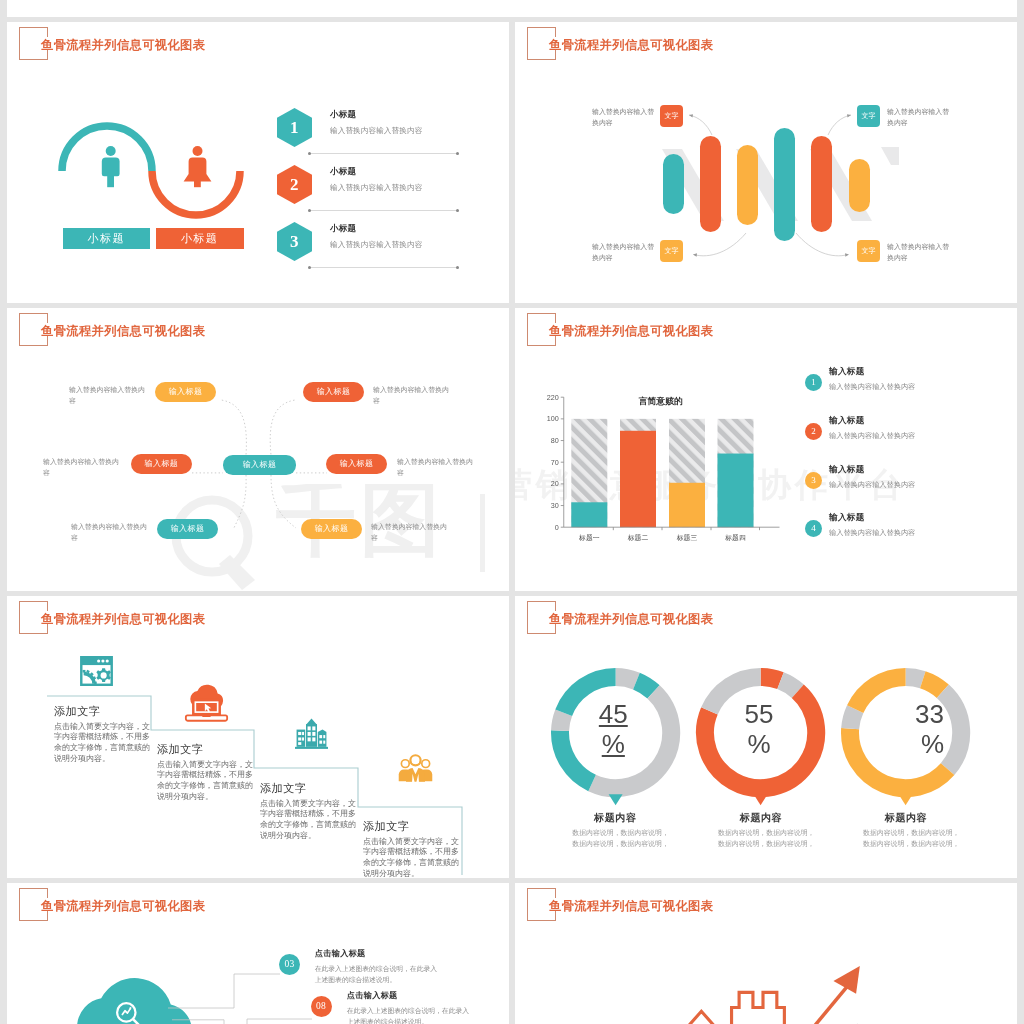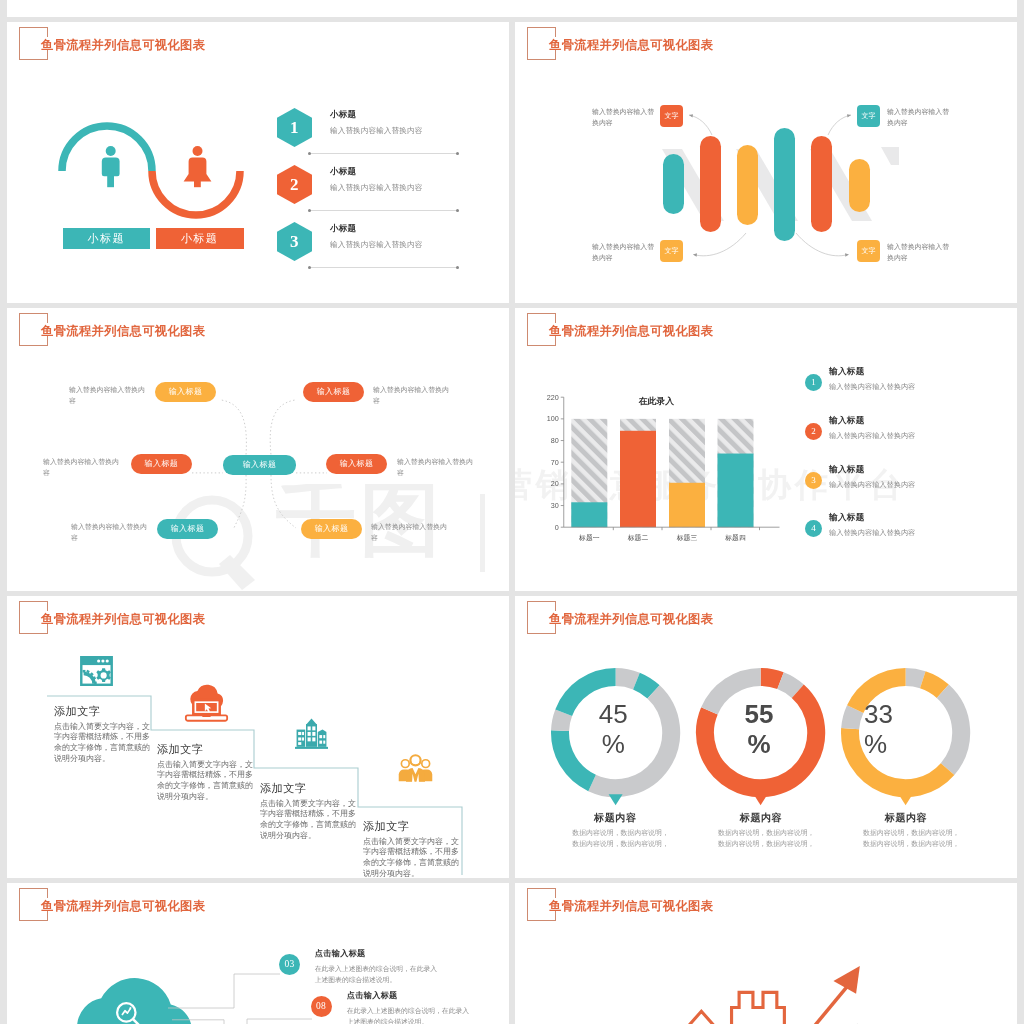--- a/index.html
+++ b/index.html
@@ -263,21 +263,21 @@
         <div style="position: absolute; left: 18.75px; top: 193.033px; width: 25px; text-align: right; font-size: 7.2px; color: rgb(90, 90, 90);">30</div>
         <div style="position: absolute; left: 18.75px; top: 171.367px; width: 25px; text-align: right; font-size: 7.2px; color: rgb(90, 90, 90);">20</div>
         <div style="position: absolute; left: 18.75px; top: 149.7px; width: 25px; text-align: right; font-size: 7.2px; color: rgb(90, 90, 90);">70</div>
         <div style="position: absolute; left: 18.75px; top: 128.033px; width: 25px; text-align: right; font-size: 7.2px; color: rgb(90, 90, 90);">80</div>
         <div style="position: absolute; left: 18.75px; top: 106.367px; width: 25px; text-align: right; font-size: 7.2px; color: rgb(90, 90, 90);">100</div>
         <div style="position: absolute; left: 18.75px; top: 84.7px; width: 25px; text-align: right; font-size: 7.2px; color: rgb(90, 90, 90);">220</div>
         <div style="position: absolute; left: 50.3px; top: 225.2px; width: 48px; text-align: center; font-size: 6.8px; color: rgb(74, 74, 74);">标题一</div>
         <div style="position: absolute; left: 99px; top: 225.2px; width: 48px; text-align: center; font-size: 6.8px; color: rgb(74, 74, 74);">标题二</div>
         <div style="position: absolute; left: 148px; top: 225.2px; width: 48px; text-align: center; font-size: 6.8px; color: rgb(74, 74, 74);">标题三</div>
         <div style="position: absolute; left: 196.5px; top: 225.2px; width: 48px; text-align: center; font-size: 6.8px; color: rgb(74, 74, 74);">标题四</div>
-        <div style="position: absolute; left: 123.75px; top: 88.2px; font-size: 8.8px; font-weight: 700; color: rgb(46, 46, 46);">在此录入</div>
+        <div style="position: absolute; left: 123.75px; top: 88.2px; font-size: 8.8px; font-weight: 700; color: rgb(46, 46, 46);">言简意赅的</div>
       </div>
     <div id="s4list" style="position: absolute; left: 0px; top: 0px; width: 502px; height: 283px;">
         <div style="position: absolute; left: 290px; top: 65.5px; width: 17px; height: 17px; border-radius: 50%; background: rgb(60, 182, 182); color: rgb(255, 255, 255); font-size: 9px; display: flex; align-items: center; justify-content: center; font-family: &quot;Liberation Serif&quot;, serif;">1</div>
         <div style="position: absolute; left: 314px; top: 57.5px;">
           <div style="font-size:8.6px;font-weight:700;color:#333;letter-spacing:0.3px">输入标题</div>
           <div style="font-size:7.2px;color:#8a8a8a;margin-top:4px">输入替换内容输入替换内容</div>
         </div>
         <div style="position: absolute; left: 290px; top: 114.5px; width: 17px; height: 17px; border-radius: 50%; background: rgb(239, 98, 54); color: rgb(255, 255, 255); font-size: 9px; display: flex; align-items: center; justify-content: center; font-family: &quot;Liberation Serif&quot;, serif;">2</div>
         <div style="position: absolute; left: 314px; top: 106.5px;">
           <div style="font-size:8.6px;font-weight:700;color:#333;letter-spacing:0.3px">输入标题</div>
@@ -431,59 +431,59 @@
           <svg width="139.2" height="155.2" style="position:absolute;left:30.69999999999996px;top:66.79999999999998px">
             <path d="M69.60 14.00 A55.599999999999994 55.599999999999994 0 0 1 90.43 18.05" fill="none" stroke="#c9cacc" stroke-width="17.999999999999993"></path>
             <path d="M90.43 18.05 A55.599999999999994 55.599999999999994 0 0 1 107.52 28.94" fill="none" stroke="#3cb6b6" stroke-width="17.999999999999993"></path>
             <path d="M107.52 28.94 A55.599999999999994 55.599999999999994 0 0 1 46.10 119.99" fill="none" stroke="#c9cacc" stroke-width="17.999999999999993"></path>
             <path d="M46.10 119.99 A55.599999999999994 55.599999999999994 0 0 1 14.03 67.66" fill="none" stroke="#3cb6b6" stroke-width="17.999999999999993"></path>
             <path d="M14.03 67.66 A55.599999999999994 55.599999999999994 0 0 1 17.69 49.67" fill="none" stroke="#c9cacc" stroke-width="17.999999999999993"></path>
             <path d="M17.69 49.67 A55.599999999999994 55.599999999999994 0 0 1 69.60 14.00" fill="none" stroke="#3cb6b6" stroke-width="17.999999999999993"></path>
             <polygon points="62.599999999999994,131.2 76.6,131.2 69.6,142.2" fill="#3cb6b6"></polygon>
           </svg>
         </div>
-        <div style="position: absolute; left: 58.3px; top: 104.4px; width: 80px; text-align: center; font-size: 26px; color: rgb(74, 74, 74); line-height: 1.12; font-weight: 300;">
+        <div style="position: absolute; left: 58.3px; top: 104.4px; width: 80px; text-align: center; font-size: 26px; color: rgb(74, 74, 74); line-height: 1.12; font-weight: 300; text-decoration: underline;">
           <div>45</div>
           <div>%</div>
         </div>
         <div style="position: absolute; left: 45.3px; top: 214.5px; width: 110px; text-align: center; font-size: 10px; font-weight: 700; color: rgb(58, 58, 58); letter-spacing: 0.6px;">标题内容</div>
         <div style="position: absolute; left: 57.3px; top: 231px; width: 100px; text-align: left; font-size: 6.9px; color: rgb(155, 155, 155); line-height: 1.6; white-space: nowrap;">
           <div>数据内容说明，数据内容说明，</div>
           <div>数据内容说明，数据内容说明，</div>
         </div>
         <div>
           <svg width="139.2" height="155.2" style="position:absolute;left:176.4px;top:66.79999999999998px">
             <path d="M69.60 14.00 A55.599999999999994 55.599999999999994 0 0 1 89.53 17.69" fill="none" stroke="#ef6236" stroke-width="17.999999999999993"></path>
             <path d="M89.53 17.69 A55.599999999999994 55.599999999999994 0 0 1 106.80 28.28" fill="none" stroke="#c9cacc" stroke-width="17.999999999999993"></path>
             <path d="M106.80 28.28 A55.599999999999994 55.599999999999994 0 1 1 18.42 47.88" fill="none" stroke="#ef6236" stroke-width="17.999999999999993"></path>
             <path d="M18.42 47.88 A55.599999999999994 55.599999999999994 0 0 1 69.60 14.00" fill="none" stroke="#c9cacc" stroke-width="17.999999999999993"></path>
             <polygon points="62.599999999999994,131.2 76.6,131.2 69.6,142.2" fill="#ef6236"></polygon>
           </svg>
         </div>
-        <div style="position: absolute; left: 204px; top: 104.4px; width: 80px; text-align: center; font-size: 26px; color: rgb(74, 74, 74); line-height: 1.12; font-weight: 700;">
+        <div style="position: absolute; left: 204px; top: 104.4px; width: 80px; text-align: center; font-size: 26px; color: rgb(74, 74, 74); line-height: 1.12; font-weight: 400;">
           <div>55</div>
           <div>%</div>
         </div>
         <div style="position: absolute; left: 191px; top: 214.5px; width: 110px; text-align: center; font-size: 10px; font-weight: 700; color: rgb(58, 58, 58); letter-spacing: 0.6px;">标题内容</div>
         <div style="position: absolute; left: 203px; top: 231px; width: 100px; text-align: left; font-size: 6.9px; color: rgb(155, 155, 155); line-height: 1.6; white-space: nowrap;">
           <div>数据内容说明，数据内容说明，</div>
           <div>数据内容说明，数据内容说明，</div>
         </div>
         <div>
           <svg width="139.2" height="155.2" style="position:absolute;left:321.4px;top:66.79999999999998px">
             <path d="M69.60 14.00 A55.599999999999994 55.599999999999994 0 0 1 86.78 16.72" fill="none" stroke="#c9cacc" stroke-width="17.999999999999993"></path>
             <path d="M86.78 16.72 A55.599999999999994 55.599999999999994 0 0 1 106.80 28.28" fill="none" stroke="#fbb040" stroke-width="17.999999999999993"></path>
             <path d="M106.80 28.28 A55.599999999999994 55.599999999999994 0 0 1 111.56 106.08" fill="none" stroke="#c9cacc" stroke-width="17.999999999999993"></path>
             <path d="M111.56 106.08 A55.599999999999994 55.599999999999994 0 0 1 14.14 65.72" fill="none" stroke="#fbb040" stroke-width="17.999999999999993"></path>
             <path d="M14.14 65.72 A55.599999999999994 55.599999999999994 0 0 1 19.21 46.10" fill="none" stroke="#c9cacc" stroke-width="17.999999999999993"></path>
             <path d="M19.21 46.10 A55.599999999999994 55.599999999999994 0 0 1 69.60 14.00" fill="none" stroke="#fbb040" stroke-width="17.999999999999993"></path>
             <polygon points="62.599999999999994,131.2 76.6,131.2 69.6,142.2" fill="#fbb040"></polygon>
           </svg>
         </div>
-        <div style="position: absolute; left: 349px; top: 104.4px; width: 80px; text-align: left; font-size: 26px; color: rgb(74, 74, 74); line-height: 1.12; font-weight: 300;">
+        <div style="position: absolute; left: 349px; top: 104.4px; width: 80px; text-align: right; font-size: 26px; color: rgb(74, 74, 74); line-height: 1.12; font-weight: 300;">
           <div>33</div>
           <div>%</div>
         </div>
         <div style="position: absolute; left: 336px; top: 214.5px; width: 110px; text-align: center; font-size: 10px; font-weight: 700; color: rgb(58, 58, 58); letter-spacing: 0.6px;">标题内容</div>
         <div style="position: absolute; left: 348px; top: 231px; width: 100px; text-align: left; font-size: 6.9px; color: rgb(155, 155, 155); line-height: 1.6; white-space: nowrap;">
           <div>数据内容说明，数据内容说明，</div>
           <div>数据内容说明，数据内容说明，</div>
         </div>
       </div>
   </div>

